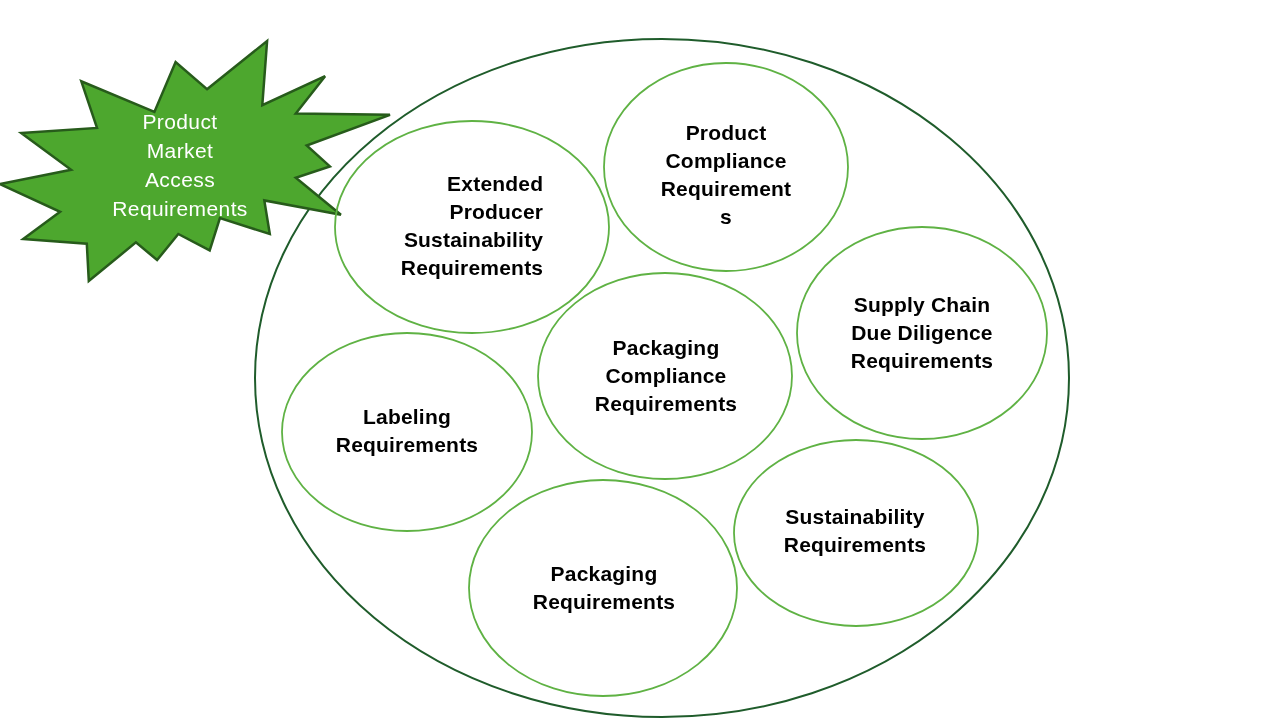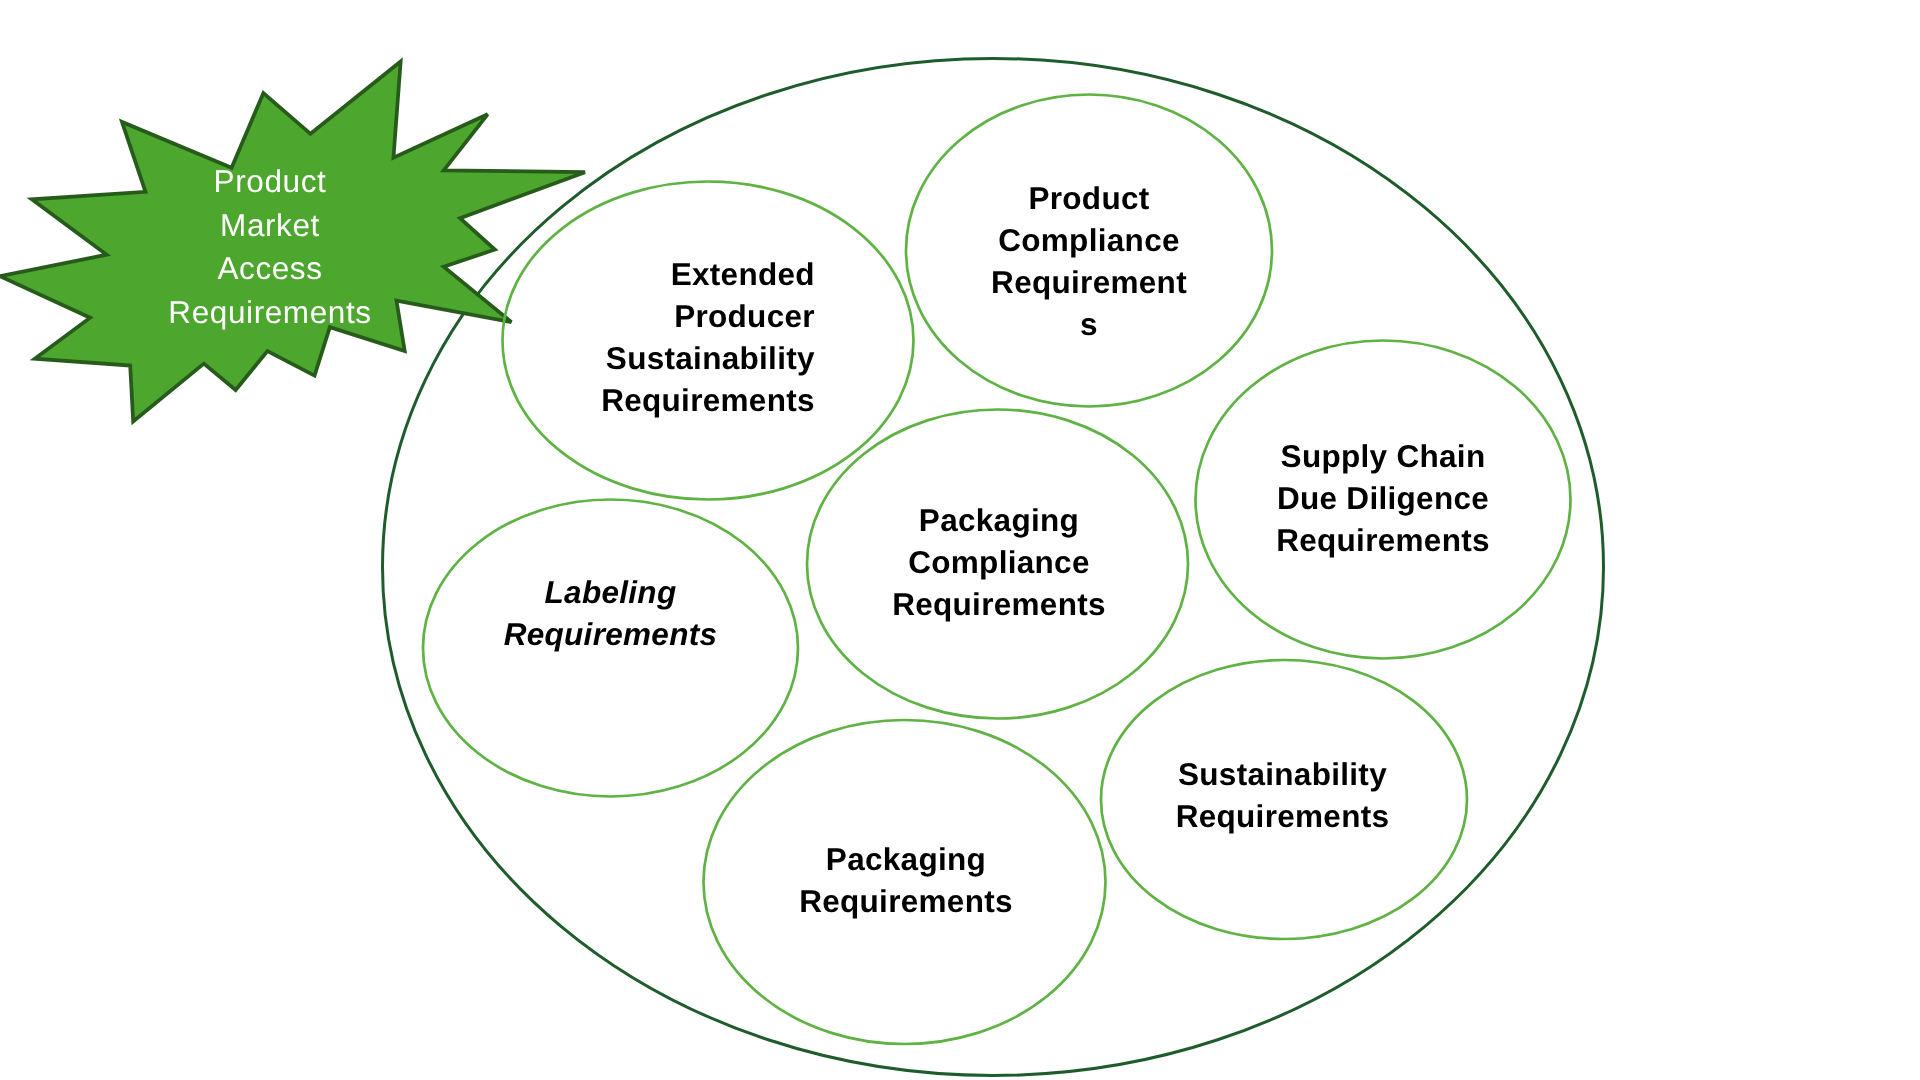--- a/index.html
+++ b/index.html
@@ -88,21 +88,21 @@
       <div>Due Diligence</div>
       <div>Requirements</div>
     </div>
 
   <div class="label" style="left:666px; top:340px;">
       <div>Packaging</div>
       <div>Compliance</div>
       <div>Requirements</div>
     </div>
 
-  <div class="label" style="left:407px; top:374px;font-style:italic;">
+  <div class="label" style="left:407px; top:395px;">
       <div>Labeling</div>
       <div>Requirements</div>
     </div>
 
   <div class="label" style="left:604px; top:552px;text-align:center;">
       <div>Packaging</div>
       <div>Requirements</div>
     </div>
 
   <div class="label" style="left:855px; top:495px;">

